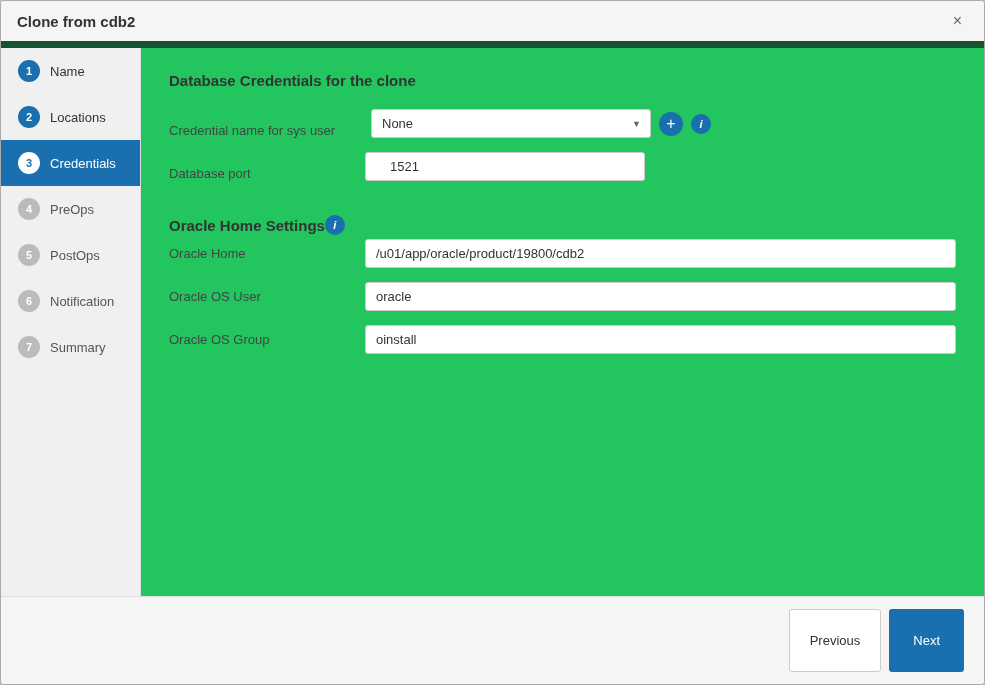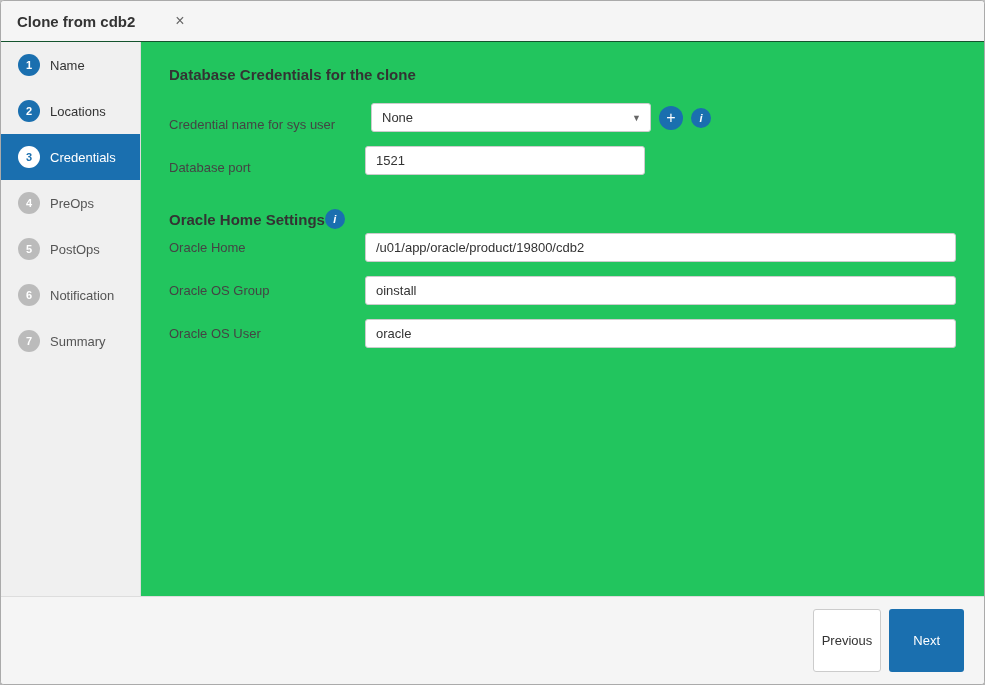--- a/index.html
+++ b/index.html
@@ -18,24 +18,25 @@
       background: #fff;
       border: 1px solid #aaa;
       border-radius: 4px;
       display: flex;
       flex-direction: column;
       box-shadow: 0 4px 20px rgba(0,0,0,0.3);
       overflow: hidden;
     }
     .dialog-header {
       background: #f5f5f5;
-      border-bottom: 1px solid #14532d;
+      border-bottom: 7px solid #14532d;
       padding: 10px 16px;
       display: flex;
       align-items: center;
+      justify-content: space-between;
       gap: 34px;
     }
     .dialog-title {
       font-size: 15px;
       font-weight: 600;
       color: #333;
     }
     .close-btn {
       background: none;
       border: none;
@@ -183,21 +184,21 @@
       font-size: 11px;
       font-style: italic;
       font-weight: bold;
       cursor: pointer;
       flex-shrink: 0;
     }
     .port-input {
       width: 280px;
       border: 1px solid #ccc;
       border-radius: 3px;
-      padding: 6px 10px;
+      padding: 6px 24px;
       font-size: 13px;
       color: #333;
       background: #fff;
       outline: none;
     }
     .oracle-section-title {
       display: flex;
       align-items: center;
       margin-bottom: 4px;
     }
@@ -230,21 +231,21 @@
     }
     .dialog-footer {
       background: #f5f5f5;
       border-top: 1px solid #ddd;
       padding: 12px 20px;
       display: flex;
       justify-content: flex-end;
       gap: 8px;
     }
     .btn-previous {
-      padding: 8px 8px;
+      padding: 8px 20px;
       background: #fff;
       border: 1px solid #ccc;
       border-radius: 3px;
       cursor: pointer;
       font-size: 13px;
       color: #333;
       margin-left: 43px;
     }
     .btn-next {
       padding: 24px 24px;
@@ -335,27 +336,27 @@
         <span>Oracle Home Settings</span>
         <div class="info-icon">i</div>
       </div>
 
       <div class="oracle-form-group">
         <label class="oracle-form-label">Oracle Home</label>
         <input class="oracle-input" type="text" value="/u01/app/oracle/product/19800/cdb2" style="">
       </div>
 
       <div class="oracle-form-group">
+        <label class="oracle-form-label">Oracle OS User</label>
+        <input class="oracle-input" type="text" value="oracle" style="">
+      </div>
+
+      <div class="oracle-form-group">
         <label class="oracle-form-label">Oracle OS Group</label>
         <input class="oracle-input" type="text" value="oinstall" style="">
-      </div>
-
-      <div class="oracle-form-group">
-        <label class="oracle-form-label">Oracle OS User</label>
-        <input class="oracle-input" type="text" value="oracle" style="">
       </div>
 
     </div>
   </div>
 
   <div class="dialog-footer">
     <button class="btn-previous">Previous</button>
     <button class="btn-next">Next</button>
   </div>
 </div>

